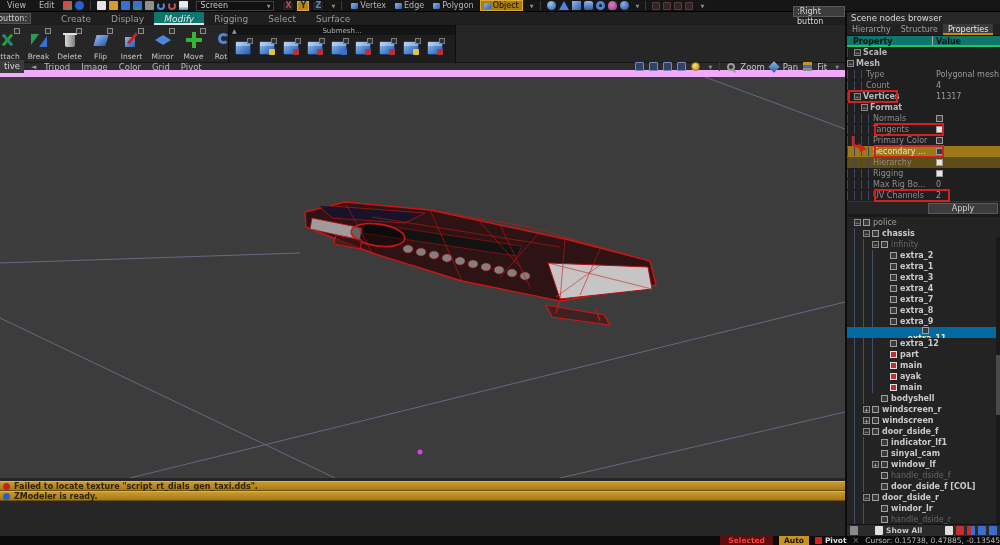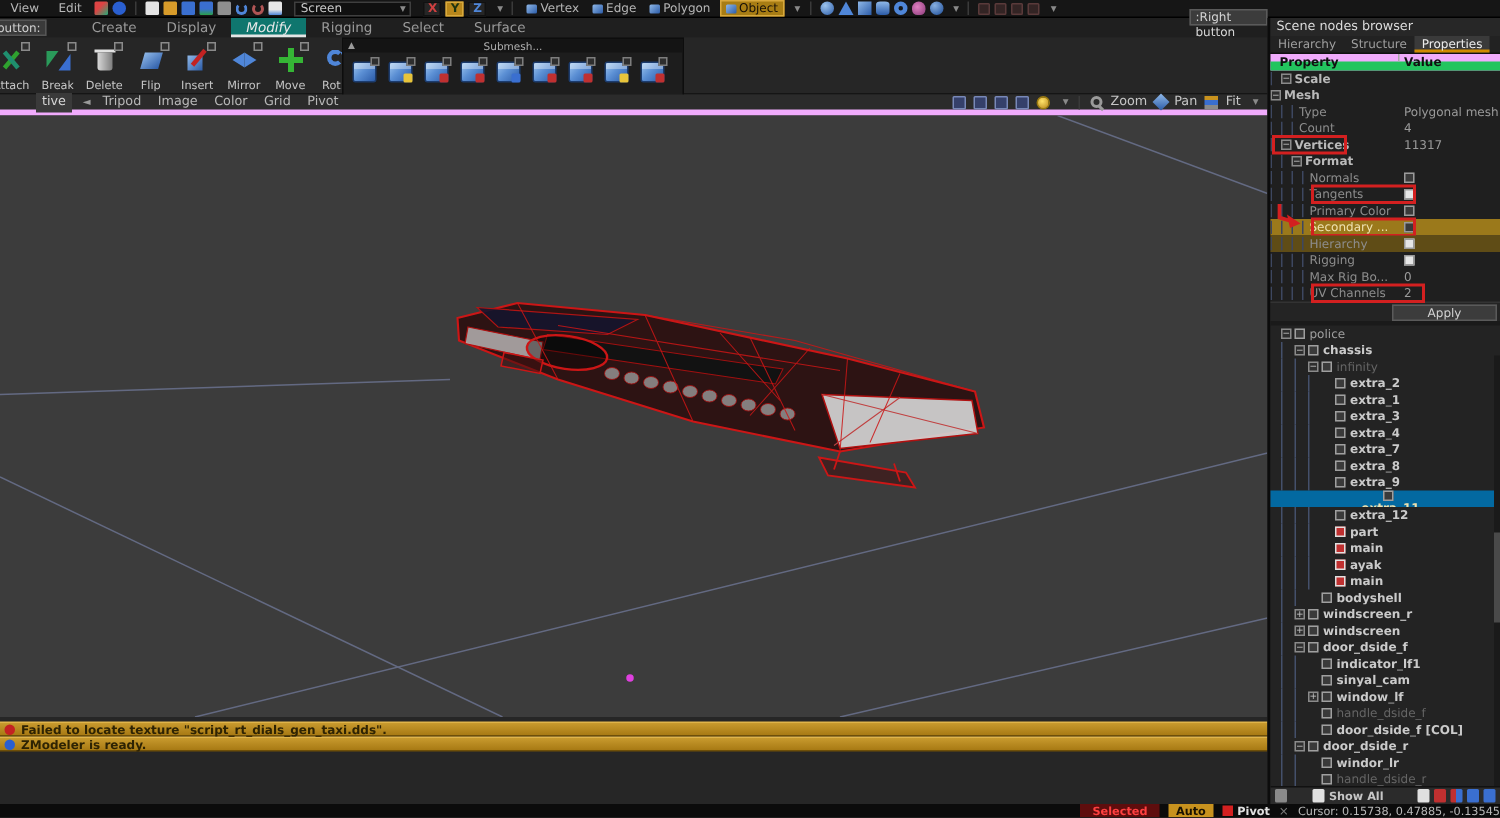--- a/index.html
+++ b/index.html
@@ -89,22 +89,22 @@
   .sm-tri{position:absolute;left:3px;color:#9a9a9a;font-size:6px;}
   .sm-icons{display:flex;gap:4px;padding:3px 4px;}
   .smicon{width:20px;height:20px;position:relative;display:flex;align-items:center;justify-content:center;}
   .smicon::after{content:"";position:absolute;right:0;top:0;width:4px;height:4px;border:1px solid #7d7d7d;background:#2e2e2e;}
   .cube{width:16px;height:14px;background:linear-gradient(135deg,#9cc4ee 0%,#5b8fd4 45%,#2c5ca8 100%);
     border:1px solid #1c3c6e;border-radius:2px;position:relative;}
   .cube::before{content:"";position:absolute;left:0;top:0;right:0;height:4px;background:rgba(255,255,255,.35);}
   .cube .acc{position:absolute;right:-1px;bottom:-1px;width:6px;height:6px;border-radius:1px;}
 
   
-  .vp-header{position:absolute;left:0;top:63px;width:845px;height:14px;background:#2b2b2b;border-bottom:4px solid #f0abfc;
-    display:flex;align-items:center;font-size:8.5px;color:#b8b8b8;padding-left:24px;}
+  .vp-header{position:absolute;left:0;top:63px;width:845px;height:14px;background:#2b2b2b;border-bottom:7px solid #f0abfc;
+    display:flex;align-items:center;font-size:8.5px;color:#b8b8b8;}
   .vp-chip{background:#3a3a3a;height:13px;line-height:12px;padding:0 4px;color:#d6d6d6;margin-right:3px;}
   .vp-arrow{color:#9a9a9a;font-size:7px;margin:0 4px;}
   .vp-menu{display:flex;gap:11px;margin-left:4px;}
   .vp-right{margin-left:auto;display:flex;align-items:center;gap:5px;padding-right:6px;}
   .vpi{width:9px;height:9px;border:1px solid #7888b8;background:#35406a;border-radius:1px;}
   .vpi.lamp{background:radial-gradient(circle at 40% 35%,#ffe36a,#b8871b);border-color:#9a7a10;border-radius:50%;}
   .mag{width:8px;height:8px;border:2px solid #9a9a9a;border-radius:50%;position:relative;}
   .mag::after{content:"";position:absolute;right:-3px;bottom:-3px;width:4px;height:2px;background:#9a9a9a;transform:rotate(45deg);}
   .pan-d{width:8px;height:8px;background:linear-gradient(135deg,#8fb8e8,#2c5ca8);transform:rotate(45deg);}
   .fit-g{width:9px;height:9px;background:
@@ -133,21 +133,21 @@
   .cursor-txt{color:#b9b9b9;white-space:nowrap;}
 
   
   .right-panel{position:absolute;left:845px;top:12px;width:155px;height:524px;background:#242424;
     border-left:2px solid #0c0c0c;font-size:8px;}
   .rp-title{height:12px;color:#dcdcdc;font-size:8.5px;padding:1px 4px;background:#272727;}
   .rp-tabs{height:12px;display:flex;border-bottom:1px solid #111;background:#222;}
   .rp-tab{color:#9f9f9f;font-size:8px;padding:0 5px;line-height:11px;}
   .rp-tab.active{color:#ececec;background:#3a3a3a;border-bottom:2px solid #cf8a00;}
   .ptable{position:relative;background:#1f1f1f;}
-  .phead{height:11px;background:#f0abfc;display:flex;color:#111;font-weight:bold;border-bottom:6px solid #22c55e;}
+  .phead{height:11px;background:#0f766e;display:flex;color:#111;font-weight:bold;border-bottom:2px solid #22c55e;}
   .phead .c1{width:86px;padding-left:6px;border-right:1px solid #aaa;line-height:11px;}
   .phead .c2{flex:1;padding-left:3px;line-height:11px;}
   .prow{height:11px;display:flex;align-items:center;position:relative;color:#8d8d8d;}
   .prow .plab{display:flex;align-items:center;width:86px;overflow:hidden;}
   .prow .pval{flex:1;padding-left:3px;color:#9a9a9a;display:flex;align-items:center;}
   .prow.hl-gold{background:#9b791b;}
   .prow.hl-gold .plabel,.prow.hl-gold .pval{color:#efe2b0;}
   .prow.hl-darkgold{background:#5f4c16;}
   .ind{width:7px;align-self:stretch;border-left:1px solid #3d4760;}
   .exp{width:7px;height:7px;border:1px solid #8a8a8a;background:#2e2e2e;color:#c8c8c8;font-size:6px;

